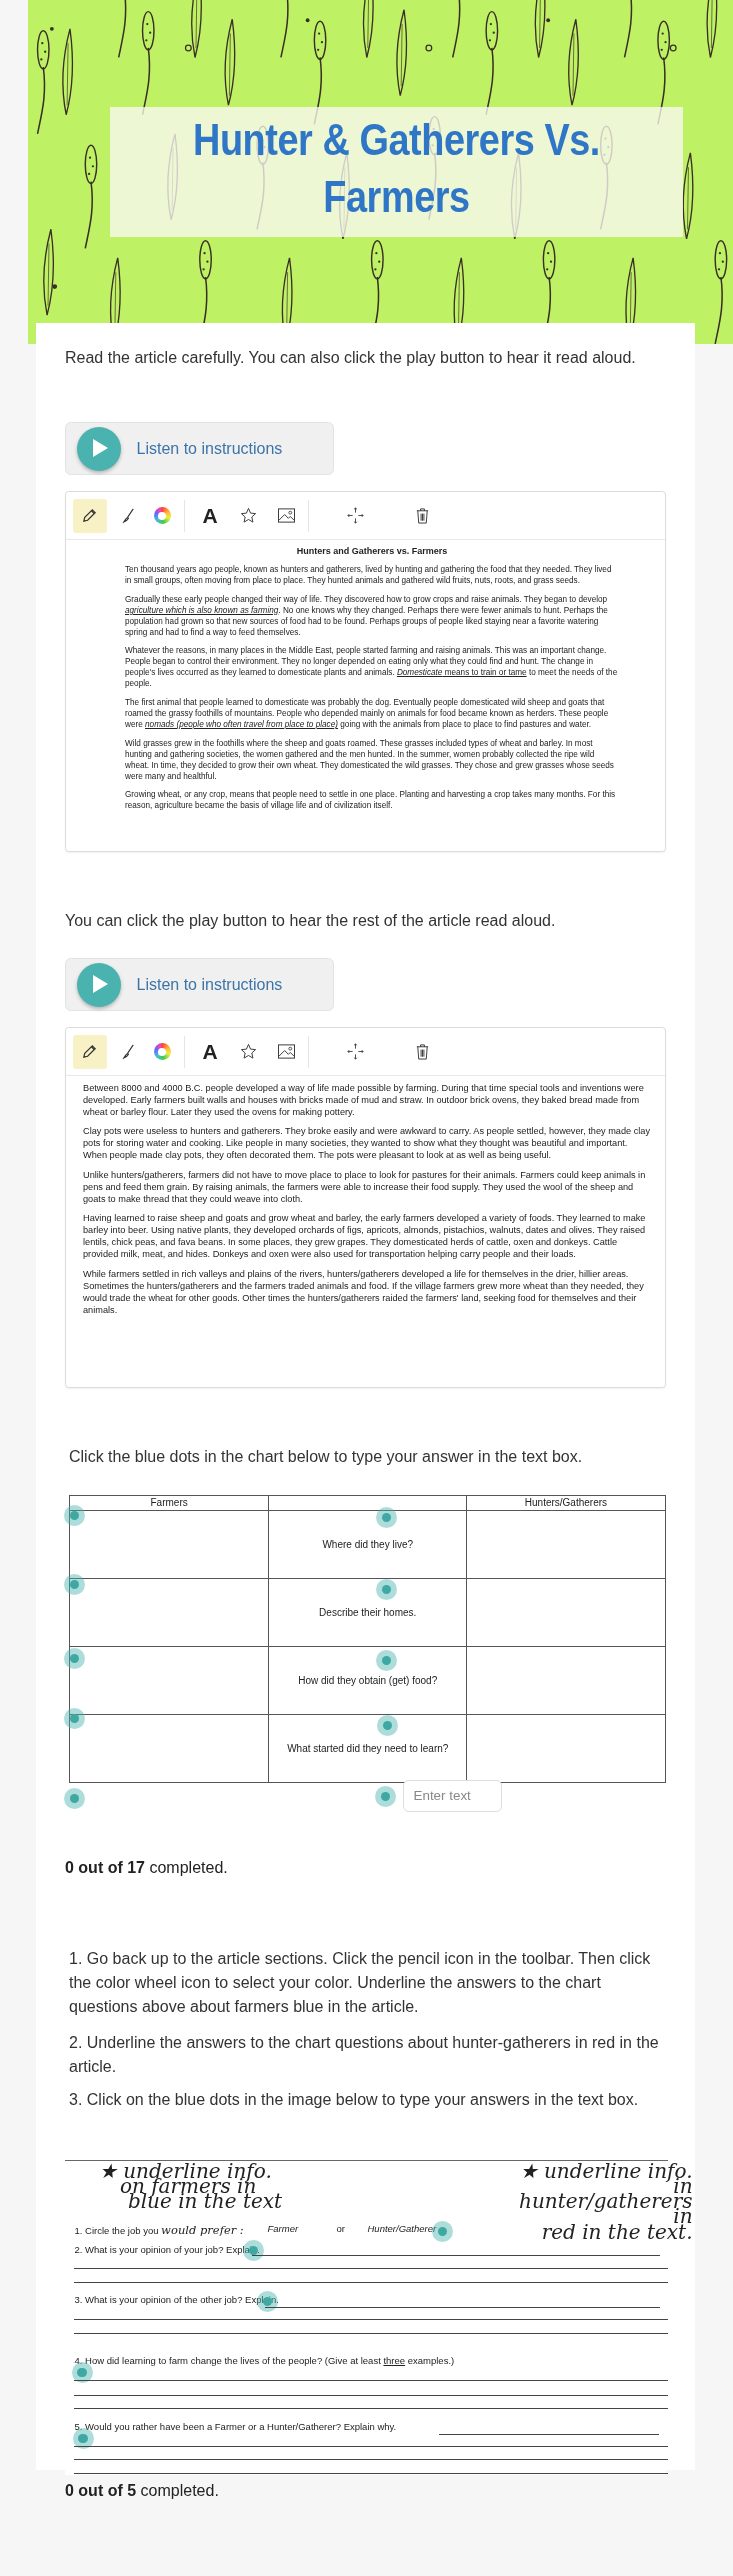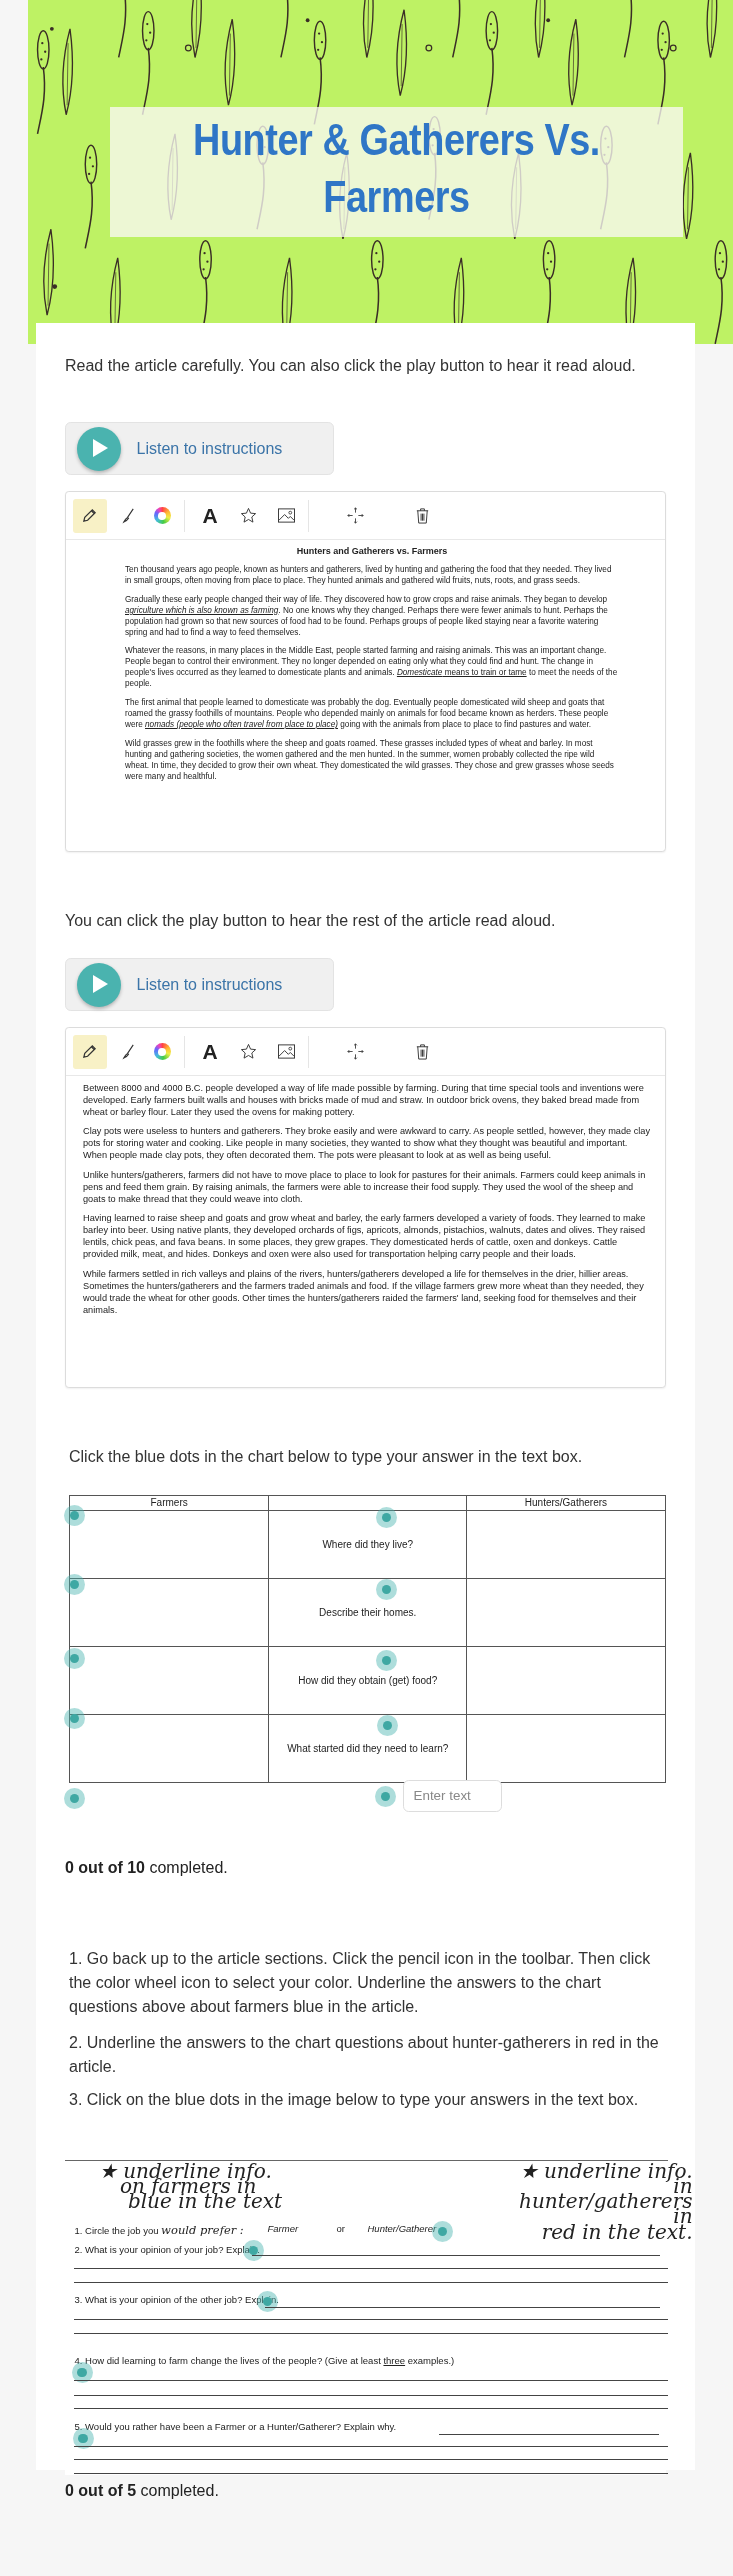--- a/index.html
+++ b/index.html
@@ -129,21 +129,21 @@
   </svg>
   <div class="title-band"></div>
   <div class="title">
     <div>Hunter &amp; Gatherers Vs.</div>
     <div>Farmers</div>
   </div>
 </div>
 
 <div class="card"></div>
 
-<div class="instr" style="top:354px; width:582px;">Read the article carefully. You can also click the play button to hear it read aloud.</div>
+<div class="instr" style="top:346px; width:582px;">Read the article carefully. You can also click the play button to hear it read aloud.</div>
 
 <div class="listen-btn" style="top:422px;">
   <div class="play"></div>
   <span class="label">Listen to instructions</span>
 </div>
 
 <div class="doc-frame" style="top:491px; height:361px;">
   <div class="toolbar">
     <div class="tool active" style="left:6.7px;">
       <svg width="17" height="17" viewBox="0 0 18 18">
@@ -186,20 +186,21 @@
         </svg>
     </div>
   </div>
   <div class="doc-body" style="padding: 0 46px 0 59px;">
     <h4>Hunters and Gatherers vs. Farmers</h4>
     <p>Ten thousand years ago people, known as hunters and gatherers, lived by hunting and gathering the food that they needed. They lived in small groups, often moving from place to place. They hunted animals and gathered wild fruits, nuts, roots, and grass seeds.</p>
     <p><span>Gradually these early people changed their way of life.  They discovered how to grow crops and raise animals.  They began to develop </span><span class="uli">agriculture which is also known as farming</span><span>.  No one knows why they changed.  Perhaps there were fewer animals to hunt.  Perhaps the population had grown so that new sources of food had to be found. Perhaps groups of people liked staying near a favorite watering spring and had to find a way to feed themselves.</span></p>
     <p><span>Whatever the reasons, in many places in the Middle East, people started farming and raising animals.  This was an important change.  People began to control their environment.  They no longer depended on eating only what they could find and hunt.  The change in people's lives occurred as they learned to domesticate plants and animals.  </span><span class="uli">Domesticate</span><span class="ul"> means to train or tame</span><span> to meet the needs of the people.</span></p>
     <p><span>The first animal that people learned to domesticate was probably the dog.  Eventually people domesticated wild sheep and goats that roamed the grassy foothills of mountains.  People who depended mainly on animals for food became known as herders.  These people were </span><span class="uli">nomads (people who often travel from place to place)</span><span> going with the animals from place to place to find pastures and water.</span></p>
     <p>Wild grasses grew in the foothills where the sheep and goats roamed.  These grasses included types of wheat and barley.  In most hunting and gathering societies, the women gathered and the men hunted.  In the summer, women probably collected the ripe wild wheat.  In time, they decided to grow their own wheat.  They domesticated the wild grasses.  They chose and grew grasses whose seeds were many and healthful.</p>
+    <p>Growing wheat, or any crop, means that people need to settle in one place. Planting and harvesting a crop takes many months. For this reason, agriculture became the basis of village life and of civilization itself.</p>
   </div>
 </div>
 
 <div class="instr" style="top:909px; width:582px;">You can click the play button to hear the rest of the article read aloud.</div>
 
 <div class="listen-btn" style="top:958px;">
   <div class="play"></div>
   <span class="label">Listen to instructions</span>
 </div>
 
@@ -300,21 +301,21 @@
   <div class="hotspot" style="left:-1px; top:299px;"></div>
 
   <div class="hotspot" style="left:311px; top:18px;"></div>
   <div class="hotspot" style="left:311px; top:90px;"></div>
   <div class="hotspot" style="left:311px; top:161px;"></div>
   <div class="hotspot" style="left:312px; top:226px;"></div>
   <div class="hotspot" style="left:310px; top:297px;"></div>
   <div class="enter-text" style="left:338px; top:291px;">Enter text</div>
 </div>
 
-<div class="completed" style="top:1859px;"><b>0 out of 10</b><span> completed.</span></div>
+<div class="completed" style="top:1859px;"><b>0 out of 17</b><span> completed.</span></div>
 
 <div class="instr" style="top:1947px; left:69px; width:603px;">1. Go back up to the article sections. Click the pencil icon in the toolbar. Then click the color wheel icon to select your color. Underline the answers to the chart questions above about farmers blue in the article.</div>
 <div class="instr" style="top:2031px; left:69px; width:603px;">2. Underline the answers to the chart questions about hunter-gatherers in red in the article.</div>
 <div class="instr" style="top:2088px; left:69px; width:603px;">3. Click on the blue dots in the image below to type your answers in the text box.</div>
 
 <div class="ws">
   <div class="rule" style="left:0; top:4.8px; width:603px; height:1.1px; background:#666;"></div>
   <div class="hand" style="left:1.9px; top:8.6px;">
     <div>★ underline info.</div>
     <div style="padding-left:21px;">on farmers in</div>

